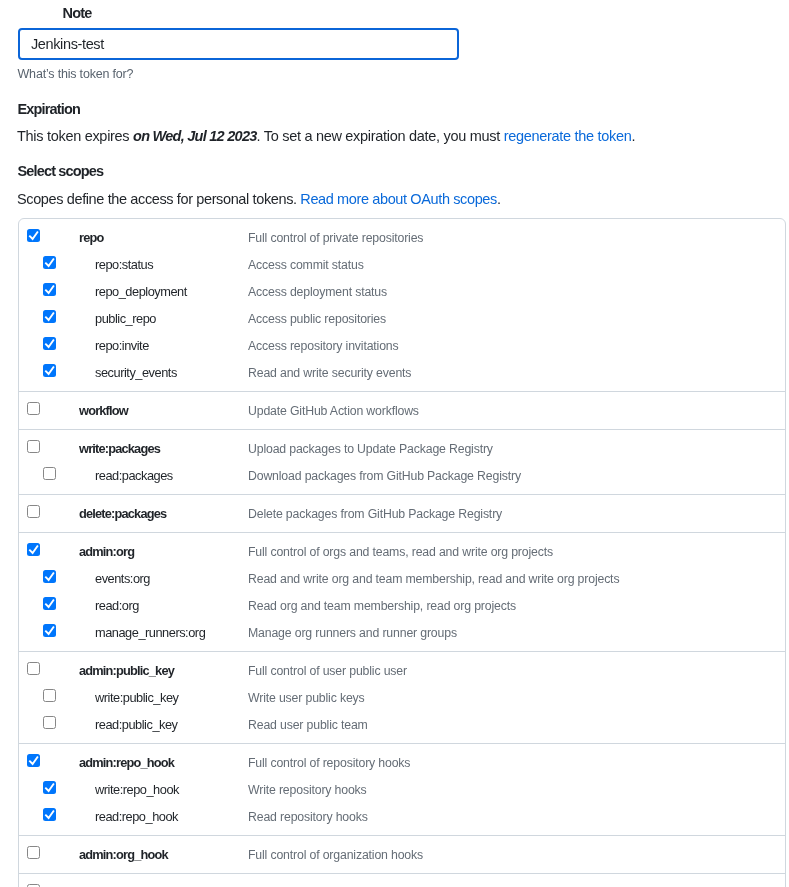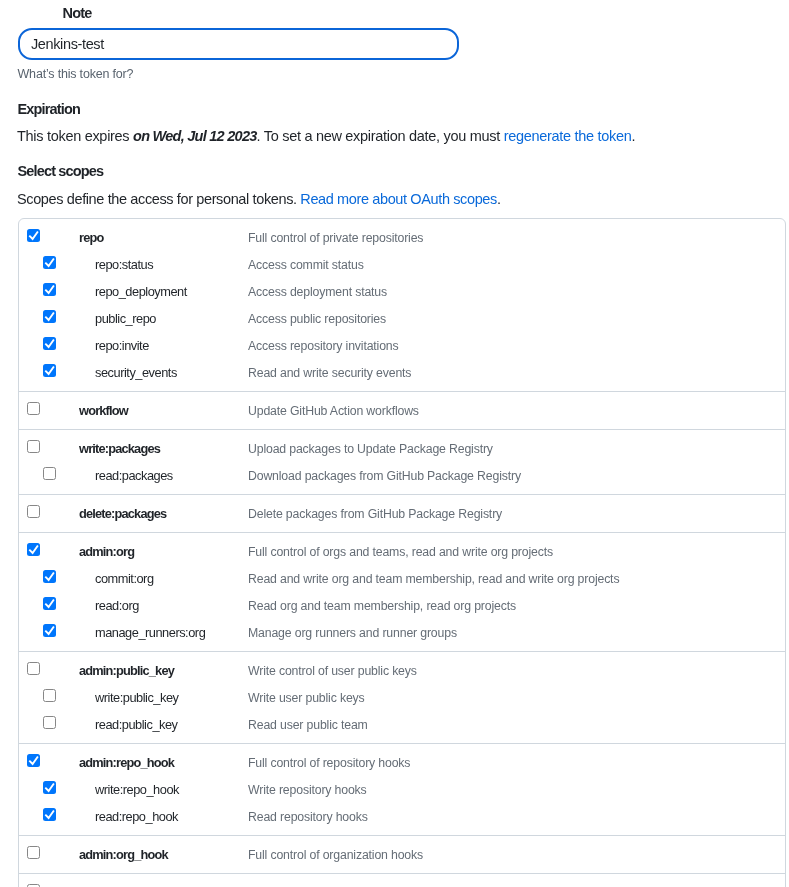--- a/index.html
+++ b/index.html
@@ -5,21 +5,21 @@
   html, body { margin:0; padding:0; background:#ffffff; }
   body {
     width:789px; height:887px; overflow:hidden;
     font-family:"Liberation Sans", sans-serif;
     color:#1f2328;
   }
   .heading { font-size:14.5px; font-weight:700; line-height:1; letter-spacing:-0.058em; }
   #note-label { position:absolute; left:17.5px; top:6px;padding-left:45px; }
   #note-input {
     position:absolute; left:18px; top:28px; width:441px; height:32px;
-    box-sizing:border-box; border:2px solid #0b65d8; border-radius:14px;
+    box-sizing:border-box; border:2px solid #0b65d8; border-radius:4px;
     font-size:14.5px; letter-spacing:-0.026em; padding:0 11px; color:#1f2328; outline:none;
     background:#fff;
     font-family:"Liberation Sans", sans-serif;
   }
   #note-hint { position:absolute; left:17.5px; top:68px; font-size:12.5px; color:#59636e; line-height:1; letter-spacing:-0.015em; }
   #expiration-label { position:absolute; left:17.5px; top:102px; }
   #expiration-text { position:absolute; left:17px; top:129px; font-size:14.5px; line-height:1; letter-spacing:-0.0205em; }
   .bi { font-weight:700; font-style:italic; letter-spacing:-0.051em; }
   a { color:#0969da; text-decoration:none; }
   #scopes-label { position:absolute; left:17.5px; top:164px; }
@@ -148,21 +148,21 @@
         </span>
         <span class="nm">admin:org</span>
         <span class="ds">Full control of orgs and teams, read and write org projects</span>
       </div>
       <div class="row lvl1">
         <span class="cb on">
           <svg width="13" height="13" viewBox="0 0 13 13">
             <path d="M2.3 6.6 L5.6 10.0 L10.9 2.5" fill="none" stroke="#fff" stroke-width="1.9" stroke-linecap="butt" stroke-linejoin="miter"></path>
           </svg>
         </span>
-        <span class="nm">commit:org</span>
+        <span class="nm">events:org</span>
         <span class="ds">Read and write org and team membership, read and write org projects</span>
       </div>
       <div class="row lvl1">
         <span class="cb on">
           <svg width="13" height="13" viewBox="0 0 13 13">
             <path d="M2.3 6.6 L5.6 10.0 L10.9 2.5" fill="none" stroke="#fff" stroke-width="1.9" stroke-linecap="butt" stroke-linejoin="miter"></path>
           </svg>
         </span>
         <span class="nm">read:org</span>
         <span class="ds">Read org and team membership, read org projects</span>
@@ -174,21 +174,21 @@
           </svg>
         </span>
         <span class="nm">manage_runners:org</span>
         <span class="ds">Manage org runners and runner groups</span>
       </div>
     </div>
     <div class="group">
       <div class="row lvl0">
         <span class="cb off"></span>
         <span class="nm">admin:public_key</span>
-        <span class="ds">Write control of user public keys</span>
+        <span class="ds">Full control of user public user</span>
       </div>
       <div class="row lvl1">
         <span class="cb off"></span>
         <span class="nm">write:public_key</span>
         <span class="ds">Write user public keys</span>
       </div>
       <div class="row lvl1">
         <span class="cb off"></span>
         <span class="nm">read:public_key</span>
         <span class="ds">Read user public team</span>

